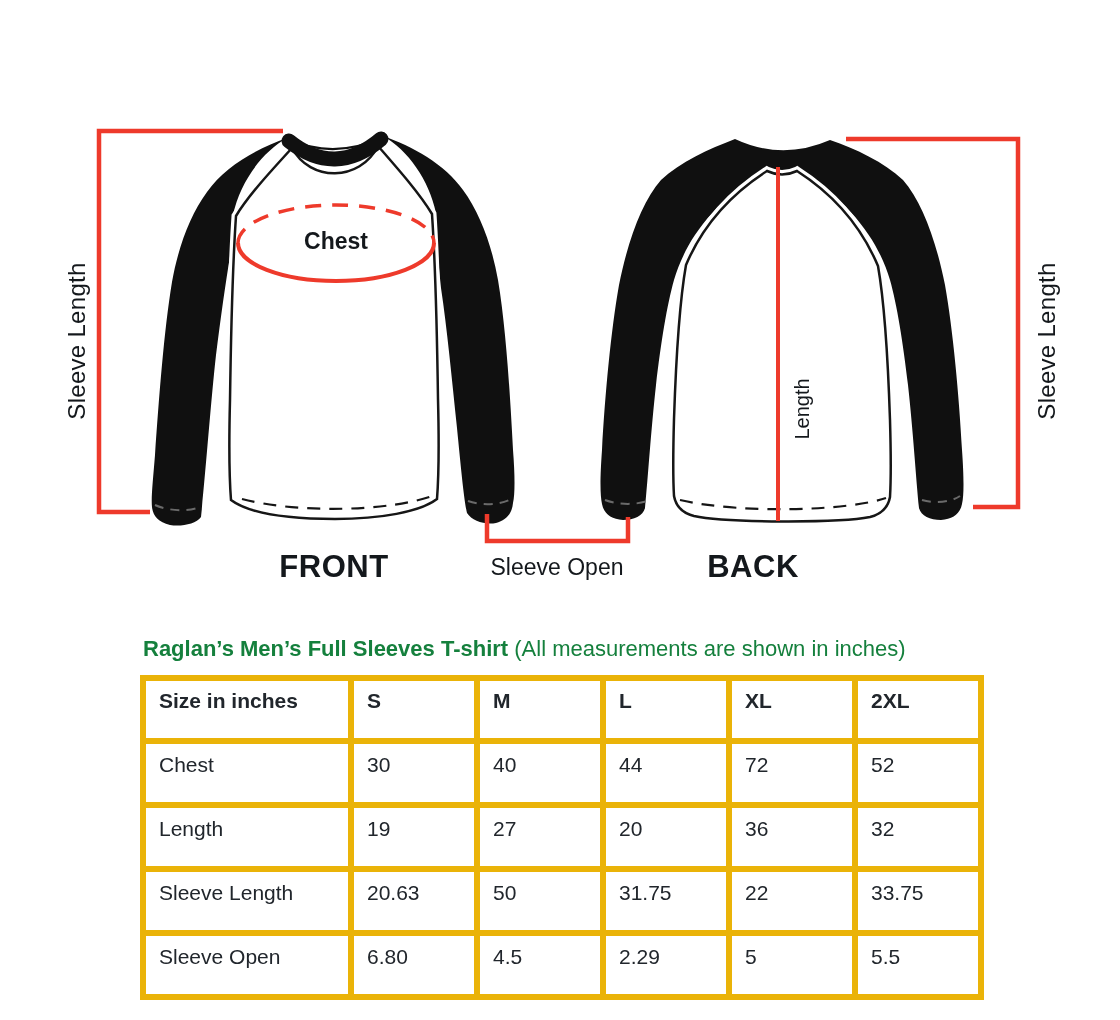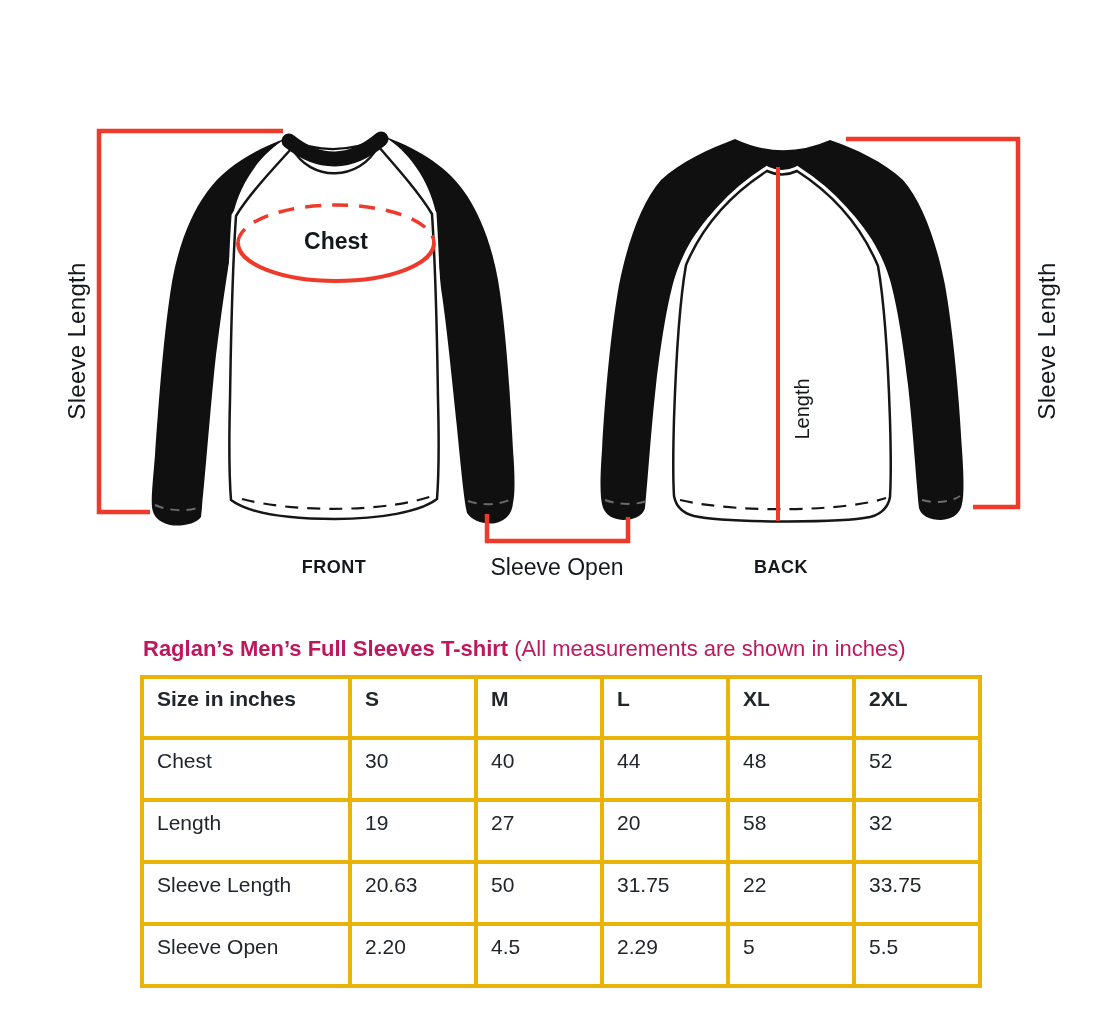--- a/index.html
+++ b/index.html
@@ -6,29 +6,29 @@
   body{width:1120px;height:1020px;position:relative;overflow:hidden;
        font-family:"Liberation Sans","DejaVu Sans",sans-serif;color:#21262c;}
   .diagram{position:absolute;left:0;top:0;width:1120px;height:610px;}
   .diagram svg{position:absolute;left:0;top:0;}
   .lbl{position:absolute;white-space:nowrap;color:#14181c;}
   .rot-ccw{transform:translate(-50%,-50%) rotate(-90deg);}
   .ctr{transform:translate(-50%,-50%);}
   .lbl-sleeve-length{font-size:24px;font-weight:500;letter-spacing:.3px;}
   .lbl-chest{font-size:23px;font-weight:600;}
   .lbl-length{font-size:20px;font-weight:500;}
-  .lbl-front,.lbl-back{font-size:18px;font-weight:700;letter-spacing:.5px;}
+  .lbl-front,.lbl-back{font-size:31px;font-weight:700;letter-spacing:.5px;}
   .lbl-sleeve-open{font-size:23px;font-weight:500;}
-  .caption{position:absolute;left:143px;top:636px;font-size:22px;white-space:nowrap;color:#be185d;}
+  .caption{position:absolute;left:143px;top:636px;font-size:22px;white-space:nowrap;color:#15803d;}
   .caption .t-bold{font-weight:700;}
   .caption .t-note{font-weight:400;}
   table.size-table{position:absolute;left:140px;top:675px;width:838px;
     border-collapse:collapse;table-layout:fixed;background:#fff;
     border:3px solid #2b2b2b;font-size:21px;color:#21262c;}
-  .size-table th,.size-table td{border:4px solid #eab308;text-align:left;
+  .size-table th,.size-table td{border:6px solid #eab308;text-align:left;
     padding:0 0 17px 13px;overflow:hidden;white-space:nowrap;}
   .size-table thead th{height:40px;font-weight:700;border-bottom:3px solid #2b2b2b;}
   .size-table tbody td{height:41px;font-weight:400;}
 </style>
 </head>
 <body>
 
 <div class="diagram">
   <svg width="1120" height="610" viewBox="0 0 1120 610">
 
@@ -156,21 +156,21 @@
       <path stroke-width="4" d="M238,243 A98,38 0 0 0 434,243"></path>
     </g>
   </svg>
 
   <span class="lbl rot-ccw lbl-sleeve-length" style="left:77px;top:341px;">Sleeve Length</span>
   <span class="lbl rot-ccw lbl-sleeve-length" style="left:1047px;top:341px;">Sleeve Length</span>
   <span class="lbl rot-ccw lbl-length" style="left:802px;top:409px;">Length</span>
   <span class="lbl ctr lbl-chest" style="left:336px;top:241px;">Chest</span>
   <span class="lbl ctr lbl-front" style="left:334px;top:567px;">FRONT</span>
   <span class="lbl ctr lbl-sleeve-open" style="left:557px;top:567px;">Sleeve Open</span>
-  <span class="lbl ctr lbl-back" style="left:781px;top:567px;">BACK</span>
+  <span class="lbl ctr lbl-back" style="left:753px;top:567px;">BACK</span>
 </div>
 
 <div class="caption">
   <span class="t-bold">Raglan’s Men’s Full Sleeves T-shirt</span>
   <span class="t-note">(All measurements are shown in inches)</span>
 </div>
 
 <table class="size-table">
   <colgroup>
     <col style="width:208px">
@@ -189,41 +189,41 @@
       <th>XL</th>
       <th>2XL</th>
     </tr>
   </thead>
   <tbody>
     <tr>
       <td>Chest</td>
       <td>30</td>
       <td>40</td>
       <td>44</td>
-      <td>48</td>
+      <td>72</td>
       <td>52</td>
     </tr>
     <tr>
       <td>Length</td>
       <td>19</td>
       <td>27</td>
       <td>20</td>
-      <td>58</td>
+      <td>36</td>
       <td>32</td>
     </tr>
     <tr>
       <td>Sleeve Length</td>
       <td>20.63</td>
       <td>50</td>
       <td>31.75</td>
       <td>22</td>
       <td>33.75</td>
     </tr>
     <tr>
       <td>Sleeve Open</td>
-      <td>2.20</td>
+      <td>6.80</td>
       <td>4.5</td>
       <td>2.29</td>
       <td>5</td>
       <td>5.5</td>
     </tr>
   </tbody>
 </table>
 
 </body></html>

